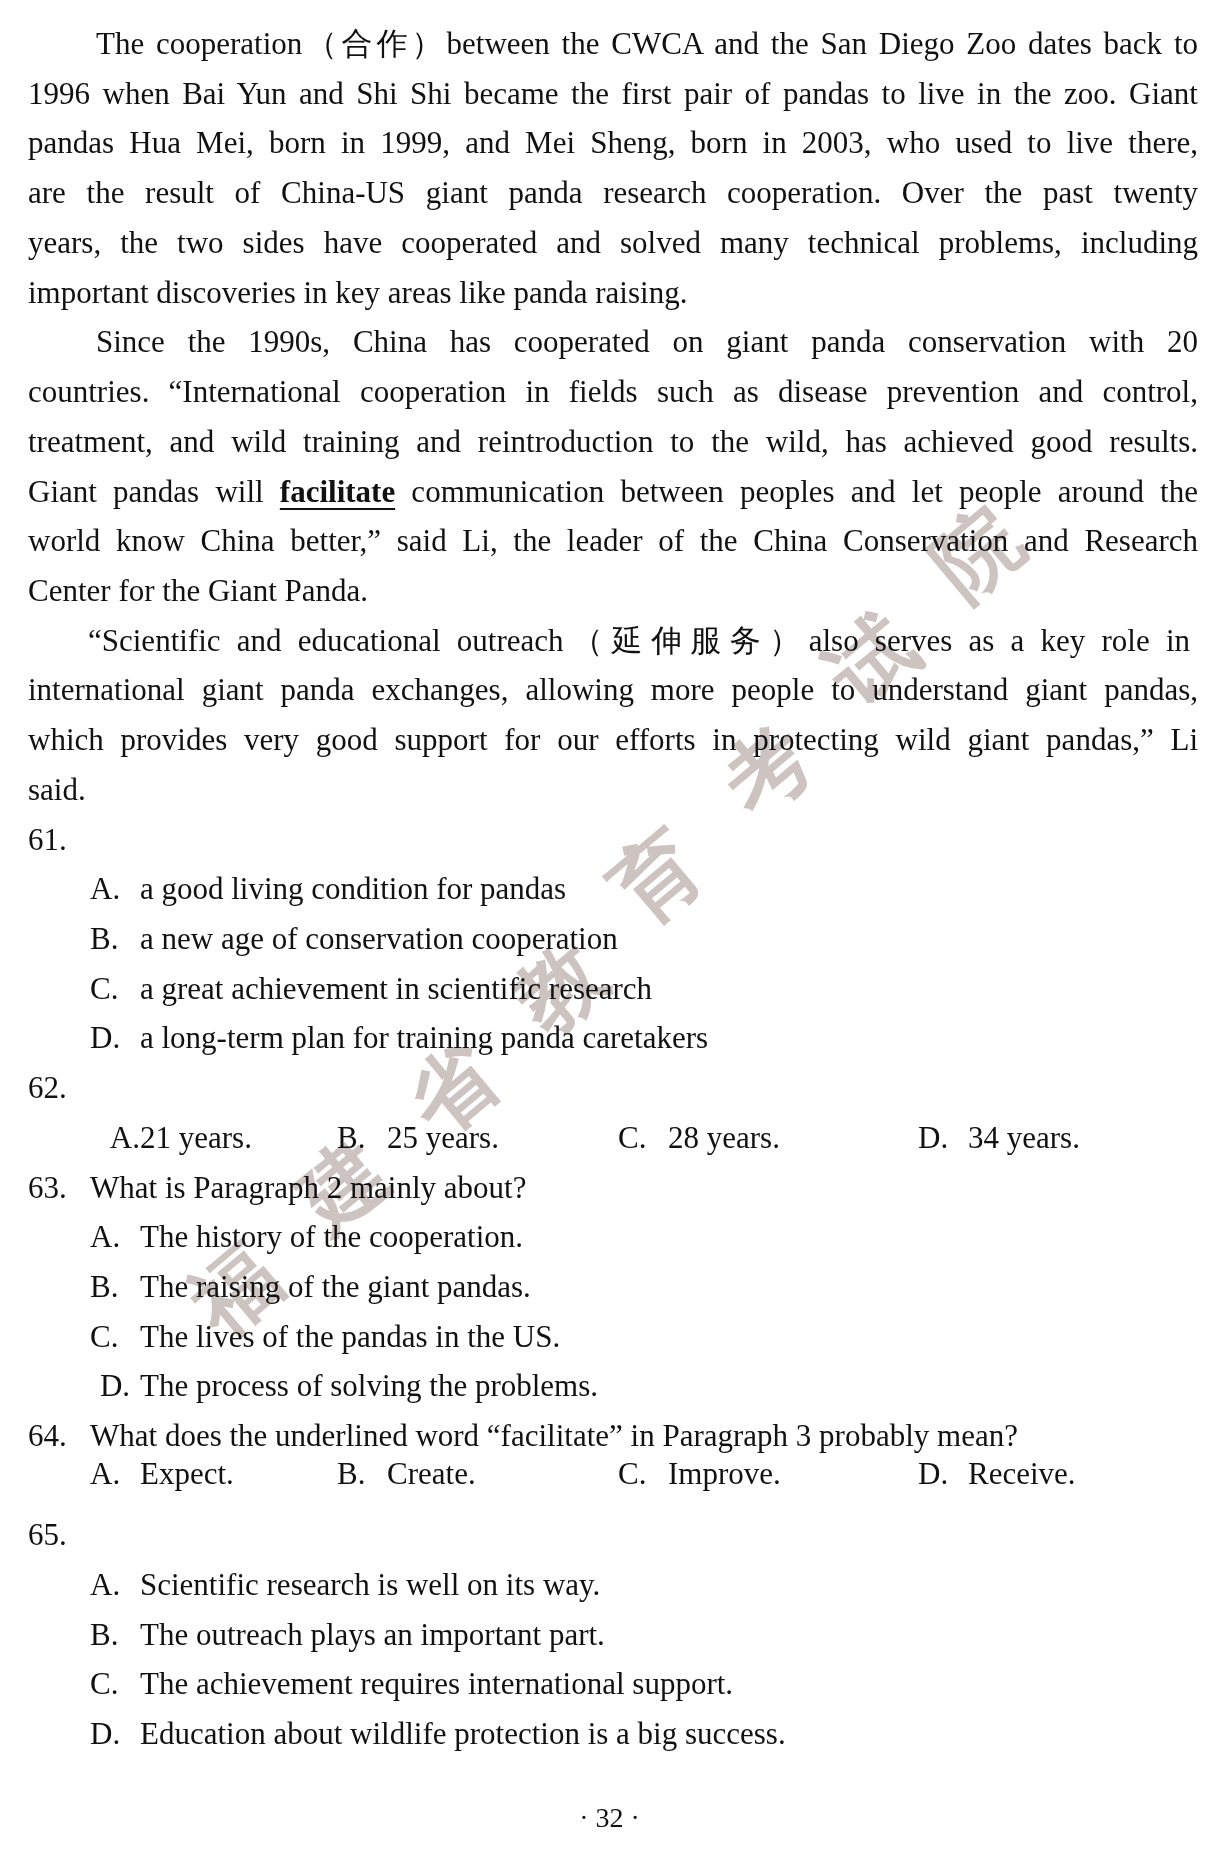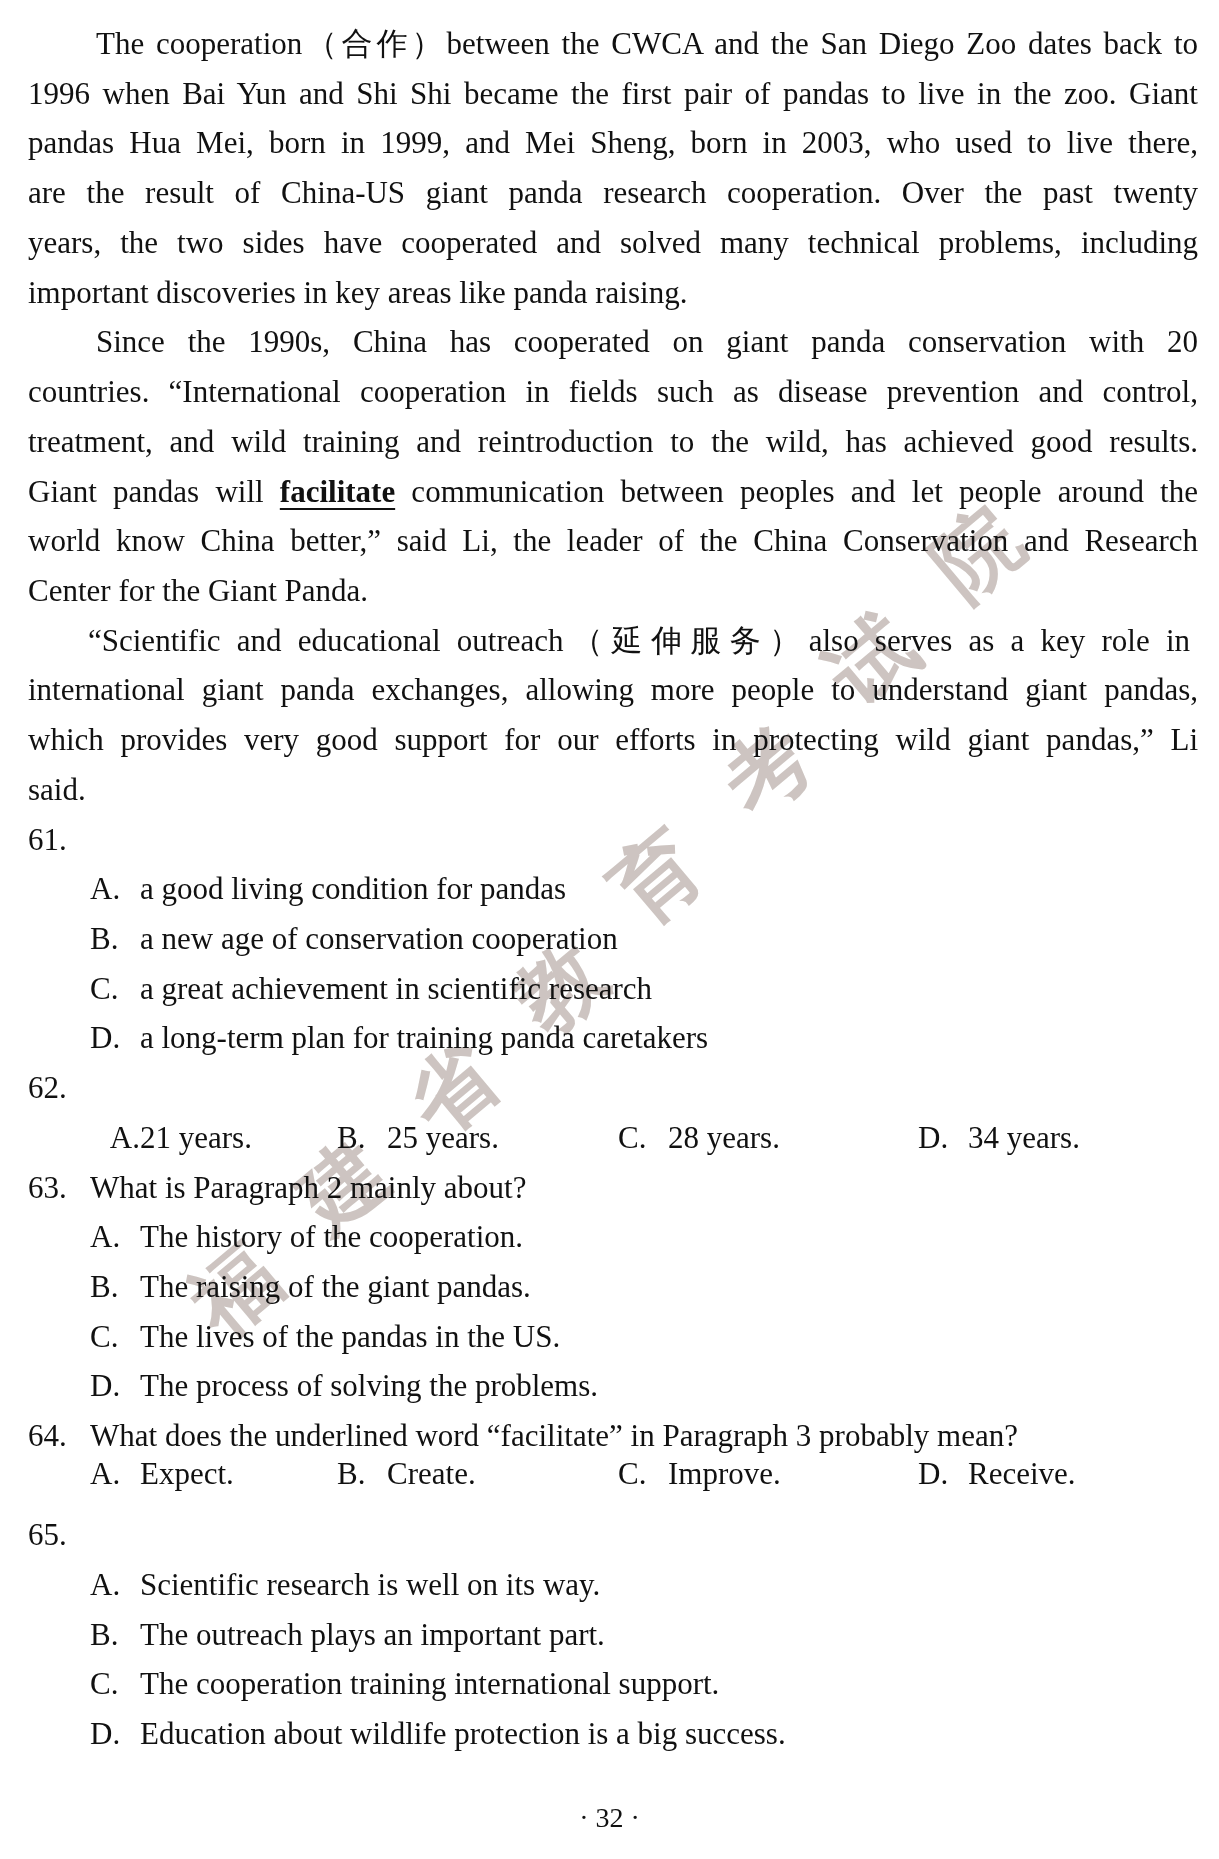--- a/index.html
+++ b/index.html
@@ -110,21 +110,21 @@
       <div class="line" style="top:1217px;">
         <span class="opt" style="left:62px;"><span class="letter">A.</span><span>The history of the cooperation.</span></span>
       </div>
       <div class="line" style="top:1267px;">
         <span class="opt" style="left:62px;"><span class="letter">B.</span><span>The raising of the giant pandas.</span></span>
       </div>
       <div class="line" style="top:1317px;">
         <span class="opt" style="left:62px;"><span class="letter">C.</span><span>The lives of the pandas in the US.</span></span>
       </div>
       <div class="line" style="top:1366px;">
-        <span class="opt" style="left:62px;"><span class="letter">D.</span><span>The process of solving the problems.</span></span>
+        <span class="opt" style="left:62px;text-align:center;"><span class="letter">D.</span><span>The process of solving the problems.</span></span>
       </div>
     </div>
 
     <div>
       <div class="line" style="top:1416px;">
         <span class="q-num">64.</span>
         <span class="q-text">What does the underlined word “facilitate” in Paragraph 3 probably mean?</span>
       </div>
       <div class="line" style="top:1454px;">
         <span class="opt" style="left:62px;"><span class="letter">A.</span><span>Expect.</span></span>
@@ -138,21 +138,21 @@
       <div class="line" style="top:1515px;">
         <span class="q-num">65.</span>
       </div>
       <div class="line" style="top:1565px;">
         <span class="opt" style="left:62px;"><span class="letter">A.</span><span>Scientific research is well on its way.</span></span>
       </div>
       <div class="line" style="top:1615px;">
         <span class="opt" style="left:62px;"><span class="letter">B.</span><span>The outreach plays an important part.</span></span>
       </div>
       <div class="line" style="top:1664px;">
-        <span class="opt" style="left:62px;"><span class="letter">C.</span><span>The cooperation training international support.</span></span>
+        <span class="opt" style="left:62px;"><span class="letter">C.</span><span>The achievement requires international support.</span></span>
       </div>
       <div class="line" style="top:1714px;">
         <span class="opt" style="left:62px;"><span class="letter">D.</span><span>Education about wildlife protection is a big success.</span></span>
       </div>
     </div>
 
     <div class="pagenum">· 32 ·</div>
   </div>
 </div>
 

